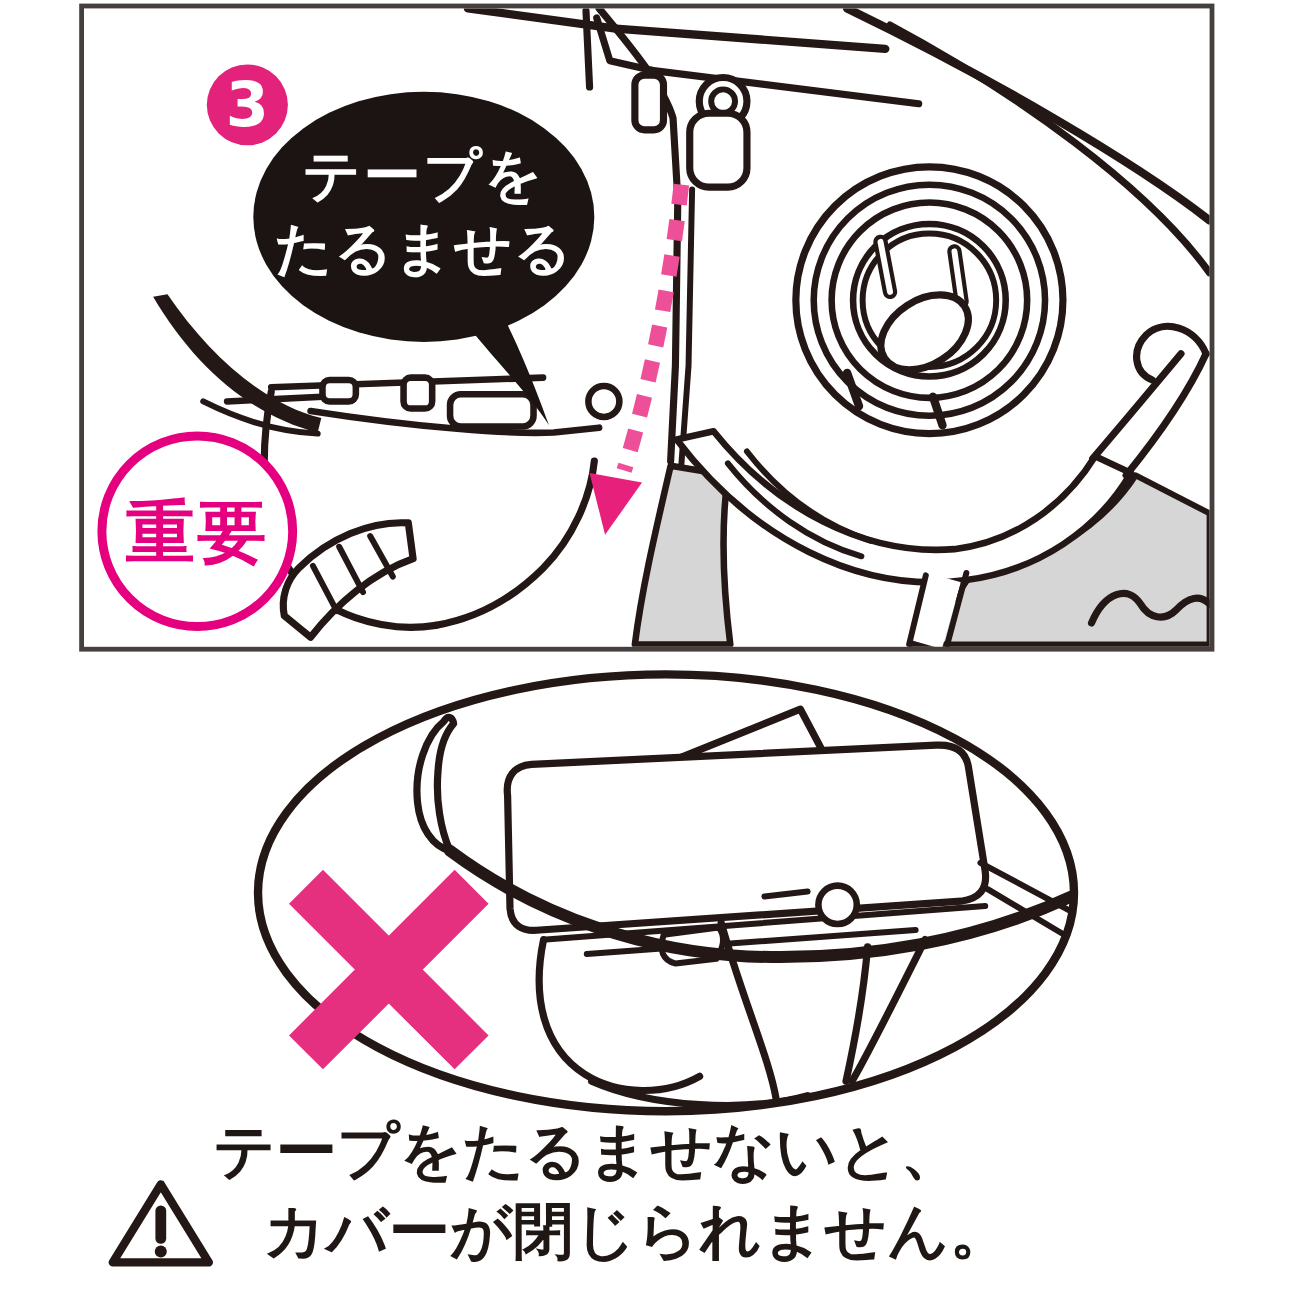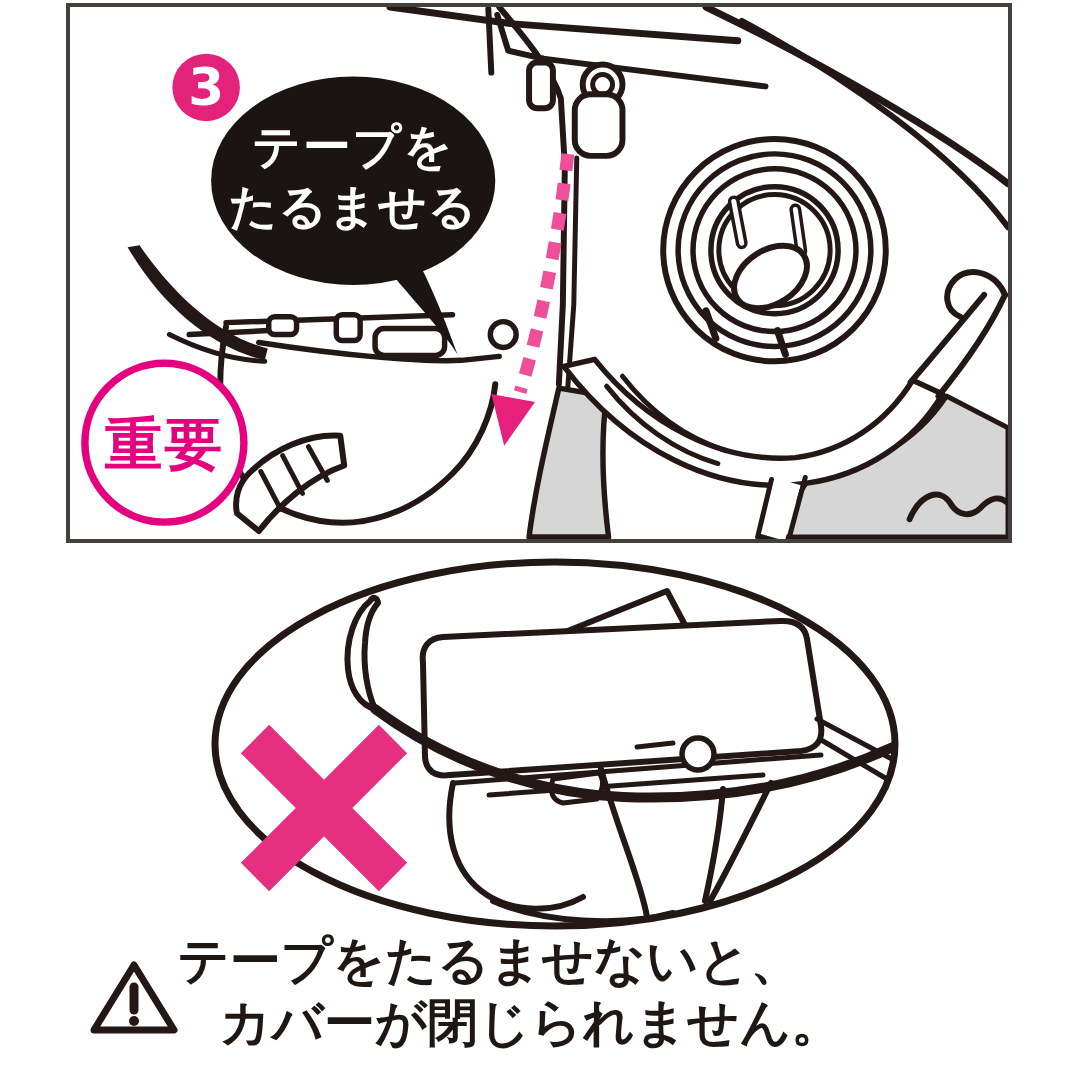--- a/index.html
+++ b/index.html
@@ -4,25 +4,25 @@
 <style>
   html,body{margin:0;padding:0;background:#ffffff;}
   .page{position:relative;width:1080px;height:1080px;background:#ffffff;overflow:hidden;
         font-family:"DejaVu Sans",sans-serif;}
   .step-panel{position:absolute;left:66px;top:3px;width:946px;height:540px;
               border:4px solid #45403e;box-sizing:border-box;background:#ffffff;}
   .step-panel svg{display:block;width:100%;height:100%;}
   .bad-example{position:absolute;left:203px;top:551px;width:704px;height:388px;}
   .bad-example svg{display:block;width:100%;height:100%;}
   .caption{position:absolute;left:0;top:928px;width:932px;display:flex;
-           justify-content:center;align-items:center;}
+           justify-content:center;align-items:flex-end;}
   .caption .tri{flex:0 0 auto;margin-top:8px;}
   .caption .txt{display:flex;flex-direction:column;color:#1f1713;font-weight:600;
                 font-size:51px;line-height:66px;letter-spacing:0px;white-space:nowrap;}
-  .caption .txt .l2{margin-left:42px;font-family:Liberation Mono, monospace;}
+  .caption .txt .l2{margin-left:42px;}
   .k{stroke:#241816;fill:none;stroke-linecap:round;stroke-linejoin:round;}
   .kf{fill:#ffffff;stroke:#241816;stroke-linejoin:round;}
   .gray{fill:#d6d6d7;stroke:#241816;stroke-linejoin:round;}
   text{font-family:"DejaVu Sans",sans-serif;}
 </style>
 </head>
 <body>
 
 <div class="page">
 

